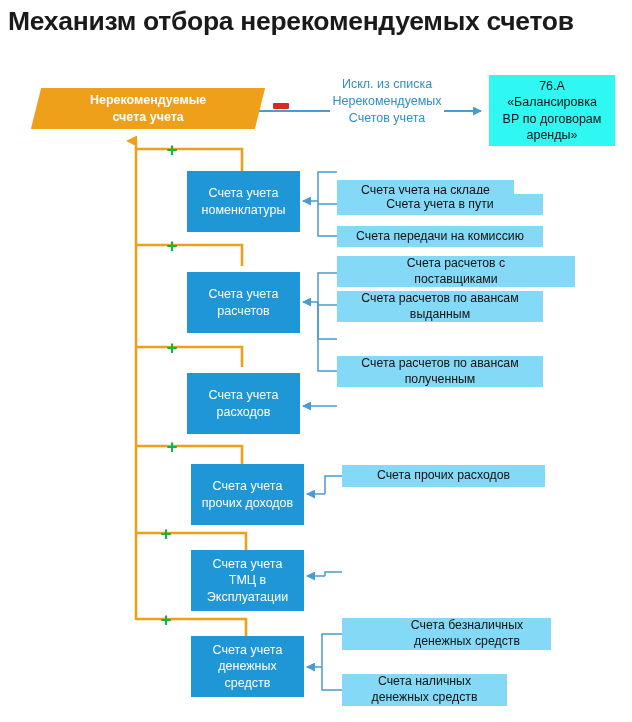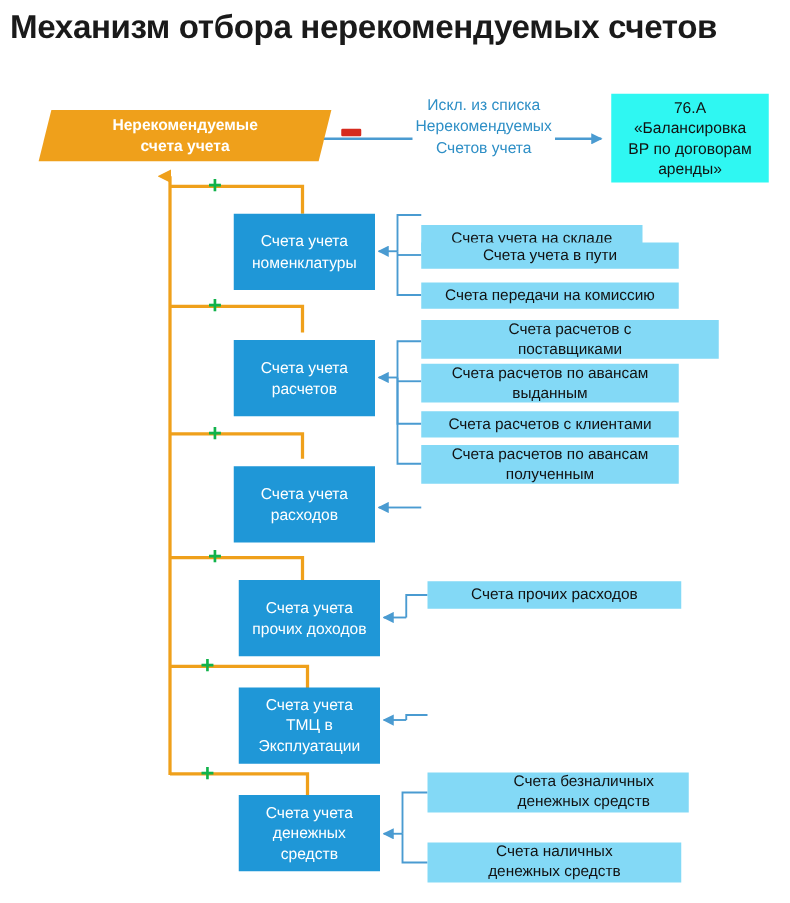--- a/index.html
+++ b/index.html
@@ -212,23 +212,20 @@
       <span>Счета расчетов с</span><br>
       <span>поставщиками</span>
     </span>
   </div>
   <div class="leaf" style="left:337px;top:291px;width:206px;height:31px;">
     <span>
       <span>Счета расчетов по авансам</span><br>
       <span>выданным</span>
     </span>
   </div>
-  <div class="leaf" style="left:337px;top:329px;width:206px;height:21px;">
-    <span>Счета расчетов с клиентами</span>
-  </div>
   <div class="leaf" style="left:337px;top:356px;width:206px;height:31px;">
     <span>
       <span>Счета расчетов по авансам</span><br>
       <span>полученным</span>
     </span>
   </div>
 
   <div class="grp" style="left:187px;top:373px;width:113px;height:61px;">
     <span>
       <span>Счета учета</span><br>
@@ -260,20 +257,20 @@
       <span>денежных</span><br>
       <span>средств</span>
     </span>
   </div>
   <div class="leaf" style="left:342px;top:618px;width:168px;height:32px;padding-left:41px;">
     <span>
       <span>Счета безналичных</span><br>
       <span>денежных средств</span>
     </span>
   </div>
-  <div class="leaf" style="left:342px;top:674px;width:203px;height:32px;">
+  <div class="leaf" style="left:342px;top:674px;width:165px;height:32px;">
     <span>
       <span>Счета наличных</span><br>
       <span>денежных средств</span>
     </span>
   </div>
 
 </div>
 
 </body></html>

